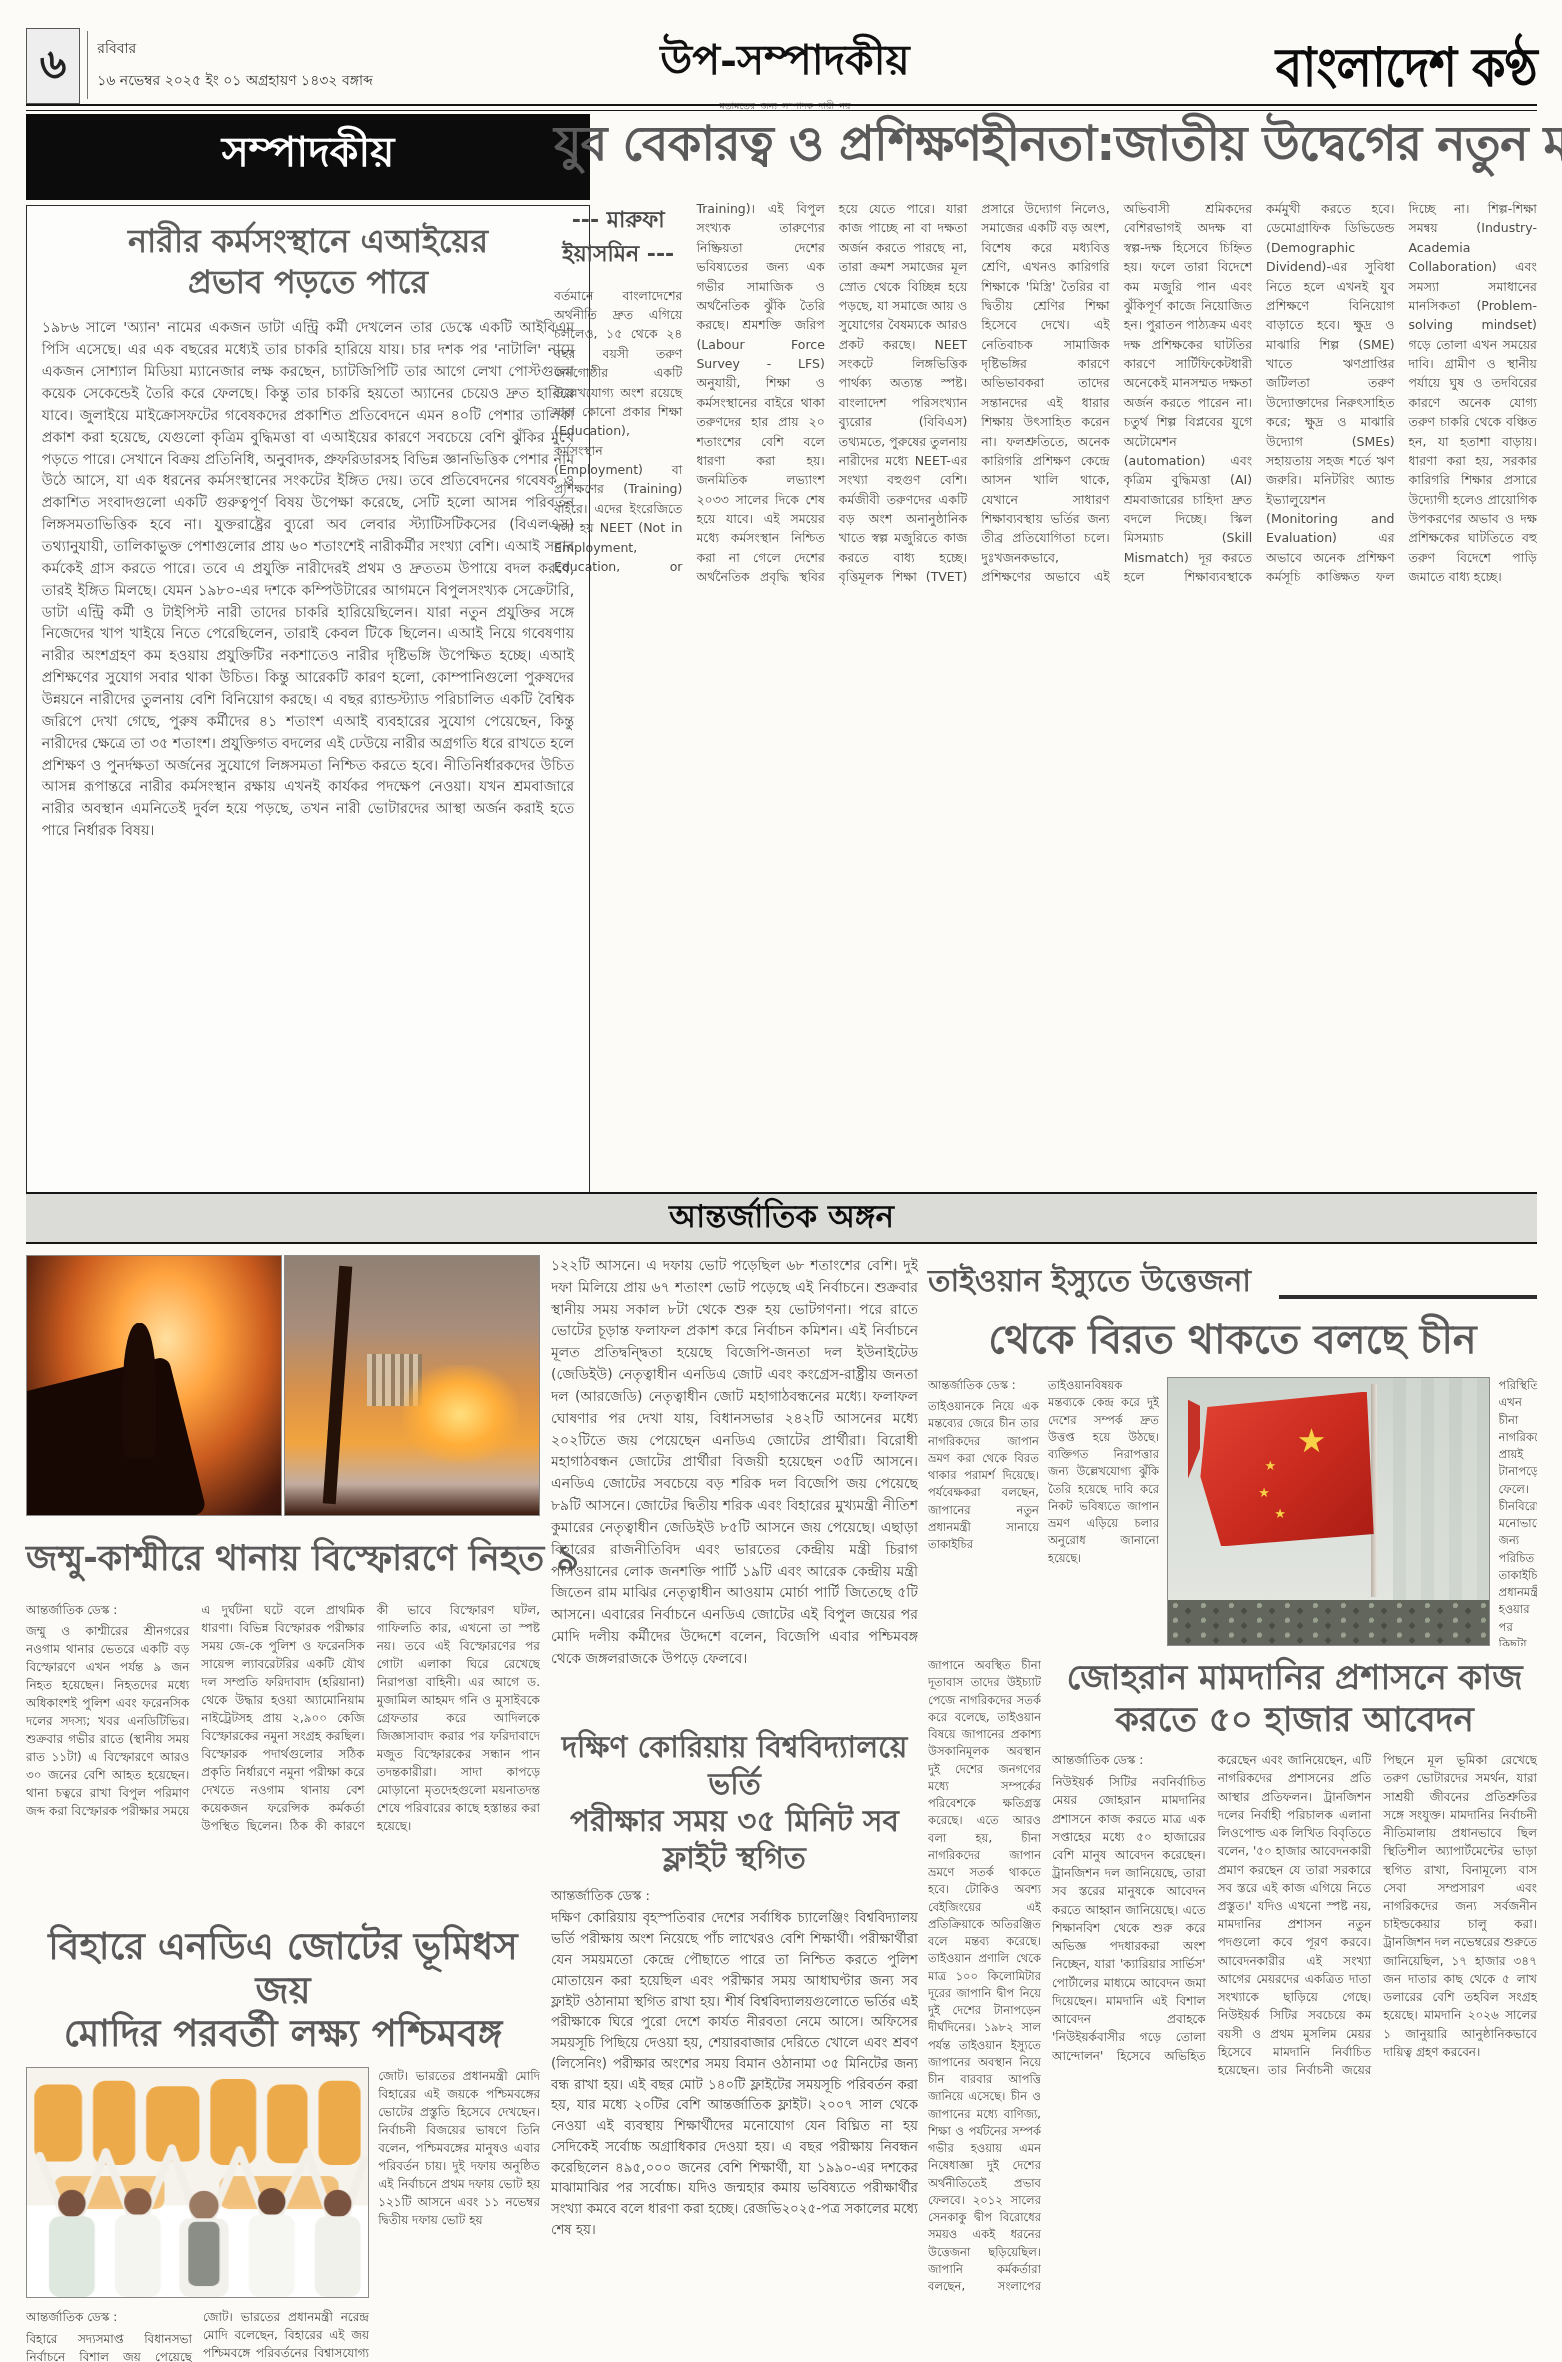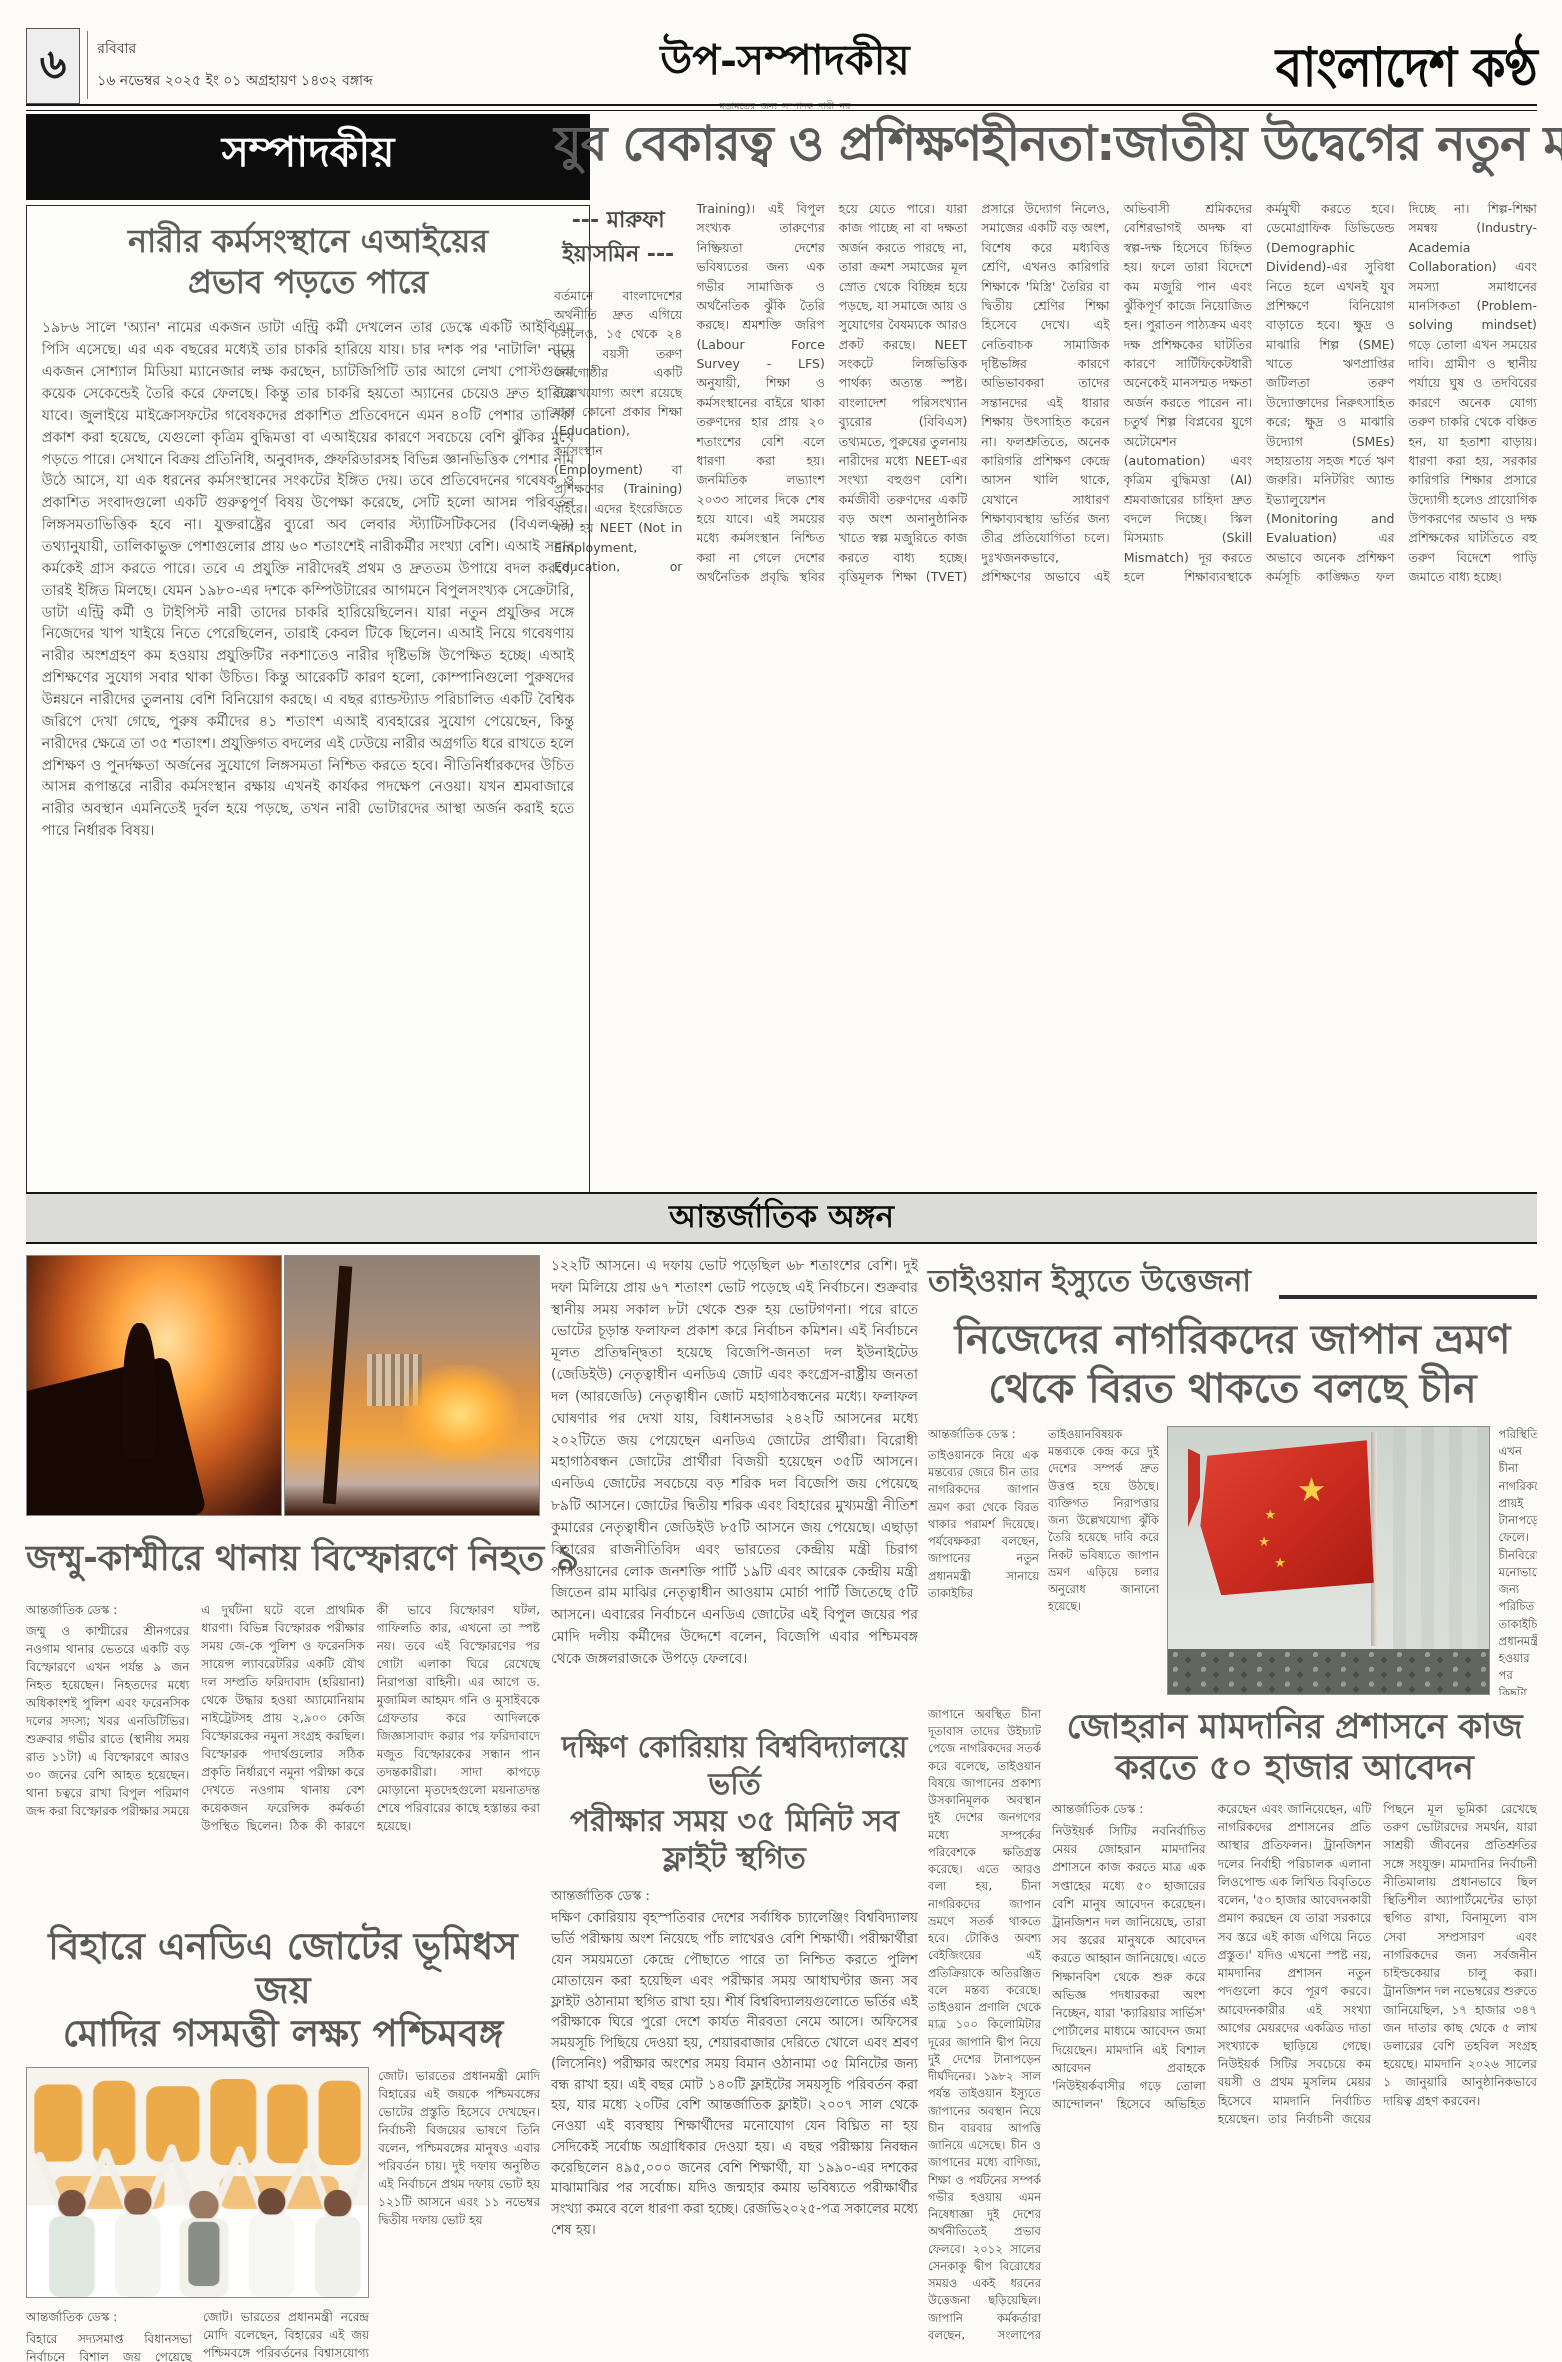--- a/index.html
+++ b/index.html
@@ -143,21 +143,21 @@
     </div>
     <div class="k-headline">জম্মু-কাশ্মীরে থানায় বিস্ফোরণে নিহত ৯</div>
     <div class="k-body">
       <span class="byline">আন্তর্জাতিক ডেস্ক :</span>
       <span>জম্মু ও কাশ্মীরের শ্রীনগরের নওগাম থানার ভেতরে একটি বড় বিস্ফোরণে এখন পর্যন্ত ৯ জন নিহত হয়েছেন। নিহতদের মধ্যে অধিকাংশই পুলিশ এবং ফরেনসিক দলের সদস্য; খবর এনডিটিভির। শুক্রবার গভীর রাতে (স্থানীয় সময় রাত ১১টা) এ বিস্ফোরণে আরও ৩০ জনের বেশি আহত হয়েছেন। থানা চত্বরে রাখা বিপুল পরিমাণ জব্দ করা বিস্ফোরক পরীক্ষার সময়ে এ দুর্ঘটনা ঘটে বলে প্রাথমিক ধারণা। বিভিন্ন বিস্ফোরক পরীক্ষার সময় জে-কে পুলিশ ও ফরেনসিক সায়েন্স ল্যাবরেটরির একটি যৌথ দল সম্প্রতি ফরিদাবাদ (হরিয়ানা) থেকে উদ্ধার হওয়া অ্যামোনিয়াম নাইট্রেটসহ প্রায় ২,৯০০ কেজি বিস্ফোরকের নমুনা সংগ্রহ করছিল। বিস্ফোরক পদার্থগুলোর সঠিক প্রকৃতি নির্ধারণে নমুনা পরীক্ষা করে দেখতে নওগাম থানায় বেশ কয়েকজন ফরেন্সিক কর্মকর্তা উপস্থিত ছিলেন। ঠিক কী কারণে কী ভাবে বিস্ফোরণ ঘটল, গাফিলতি কার, এখনো তা স্পষ্ট নয়। তবে এই বিস্ফোরণের পর গোটা এলাকা ঘিরে রেখেছে নিরাপত্তা বাহিনী। এর আগে ড. মুজামিল আহমদ গনি ও মুসাইবকে গ্রেফতার করে আদিলকে জিজ্ঞাসাবাদ করার পর ফরিদাবাদে মজুত বিস্ফোরকের সন্ধান পান তদন্তকারীরা। সাদা কাপড়ে মোড়ানো মৃতদেহগুলো ময়নাতদন্ত শেষে পরিবারের কাছে হস্তান্তর করা হয়েছে।</span>
     </div>
   </div>
 
   <div class="bihar">
     <div class="b-h">বিহারে এনডিএ জোটের ভূমিধস জয়</div>
-    <div class="b-h">মোদির গসমত্তী লক্ষ্য পশ্চিমবঙ্গ</div>
+    <div class="b-h">মোদির পরবর্তী লক্ষ্য পশ্চিমবঙ্গ</div>
     <div class="b-row">
       <div>
         <svg class="b-photo photo-frame" viewBox="0 0 372 250" preserveAspectRatio="none">
           <rect width="372" height="250" fill="#ffffff"></rect>
           <rect x="0" y="0" width="372" height="150" fill="#f6f3ec"></rect>
           <g fill="#eda238" opacity="0.9">
             <rect x="8" y="18" width="52" height="84" rx="14"></rect>
             <rect x="72" y="14" width="46" height="92" rx="14"></rect>
             <rect x="130" y="20" width="58" height="82" rx="14"></rect>
             <rect x="200" y="12" width="50" height="94" rx="14"></rect>
@@ -210,21 +210,20 @@
     <div class="korea-byline">আন্তর্জাতিক ডেস্ক :</div>
     <div class="korea-body">দক্ষিণ কোরিয়ায় বৃহস্পতিবার দেশের সর্বাধিক চ্যালেঞ্জিং বিশ্ববিদ্যালয় ভর্তি পরীক্ষায় অংশ নিয়েছে পাঁচ লাখেরও বেশি শিক্ষার্থী। পরীক্ষার্থীরা যেন সময়মতো কেন্দ্রে পৌছাতে পারে তা নিশ্চিত করতে পুলিশ মোতায়েন করা হয়েছিল এবং পরীক্ষার সময় আধাঘণ্টার জন্য সব ফ্লাইট ওঠানামা স্থগিত রাখা হয়। শীর্ষ বিশ্ববিদ্যালয়গুলোতে ভর্তির এই পরীক্ষাকে ঘিরে পুরো দেশে কার্যত নীরবতা নেমে আসে। অফিসের সময়সূচি পিছিয়ে দেওয়া হয়, শেয়ারবাজার দেরিতে খোলে এবং শ্রবণ (লিসেনিং) পরীক্ষার অংশের সময় বিমান ওঠানামা ৩৫ মিনিটের জন্য বন্ধ রাখা হয়। এই বছর মোট ১৪০টি ফ্লাইটের সময়সূচি পরিবর্তন করা হয়, যার মধ্যে ২০টির বেশি আন্তর্জাতিক ফ্লাইট। ২০০৭ সাল থেকে নেওয়া এই ব্যবস্থায় শিক্ষার্থীদের মনোযোগ যেন বিঘ্নিত না হয় সেদিকেই সর্বোচ্চ অগ্রাধিকার দেওয়া হয়। এ বছর পরীক্ষায় নিবন্ধন করেছিলেন ৪৯৫,০০০ জনের বেশি শিক্ষার্থী, যা ১৯৯০-এর দশকের মাঝামাঝির পর সর্বোচ্চ। যদিও জন্মহার কমায় ভবিষ্যতে পরীক্ষার্থীর সংখ্যা কমবে বলে ধারণা করা হচ্ছে। রেজভি২০২৫-পত্র সকালের মধ্যে শেষ হয়।</div>
   </div>
 
   <div class="rightcol">
     <div class="t-kicker">
       <span>তাইওয়ান ইস্যুতে উত্তেজনা</span>
       <div class="kline"></div>
     </div>
     <div class="t-headline">
-      <div>নিজেদের নাগরিকদের জাপান ভ্রমণ</div>
       <div>থেকে বিরত থাকতে বলছে চীন</div>
     </div>
     <div class="t-grid">
       <div class="t-left">
         <span class="byline">আন্তর্জাতিক ডেস্ক :</span>
         <span>তাইওয়ানকে নিয়ে এক মন্তব্যের জেরে চীন তার নাগরিকদের জাপান ভ্রমণ করা থেকে বিরত থাকার পরামর্শ দিয়েছে। পর্যবেক্ষকরা বলছেন, জাপানের নতুন প্রধানমন্ত্রী সানায়ে তাকাইচির তাইওয়ানবিষয়ক মন্তব্যকে কেন্দ্র করে দুই দেশের সম্পর্ক দ্রুত উত্তপ্ত হয়ে উঠছে। ব্যক্তিগত নিরাপত্তার জন্য উল্লেখযোগ্য ঝুঁকি তৈরি হয়েছে দাবি করে নিকট ভবিষ্যতে জাপান ভ্রমণ এড়িয়ে চলার অনুরোধ জানানো হয়েছে।</span>
       </div>
       <div class="flag-photo photo-frame">
         <div class="bldg"></div>
         <div class="sflag"></div>

